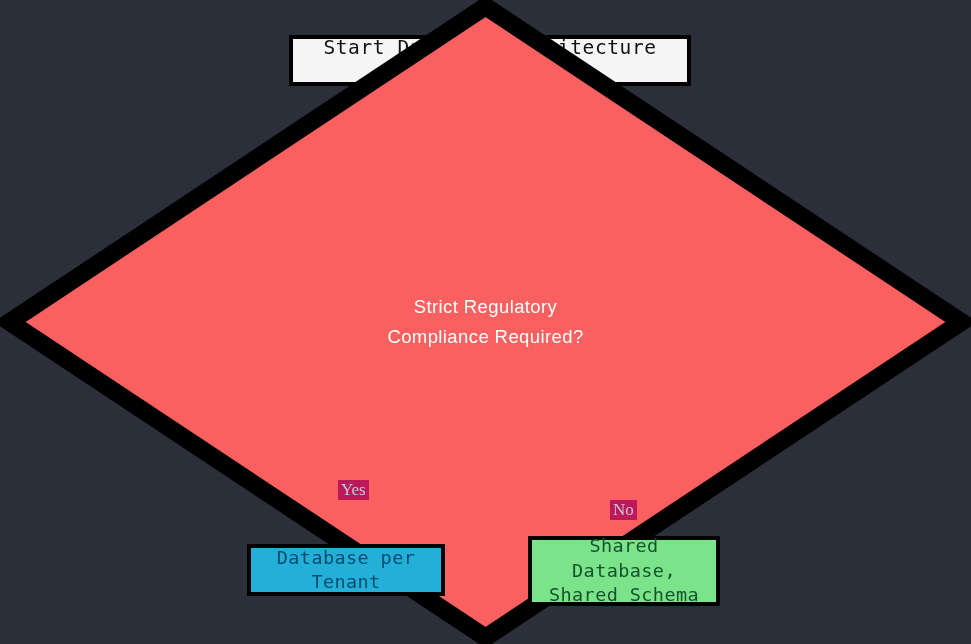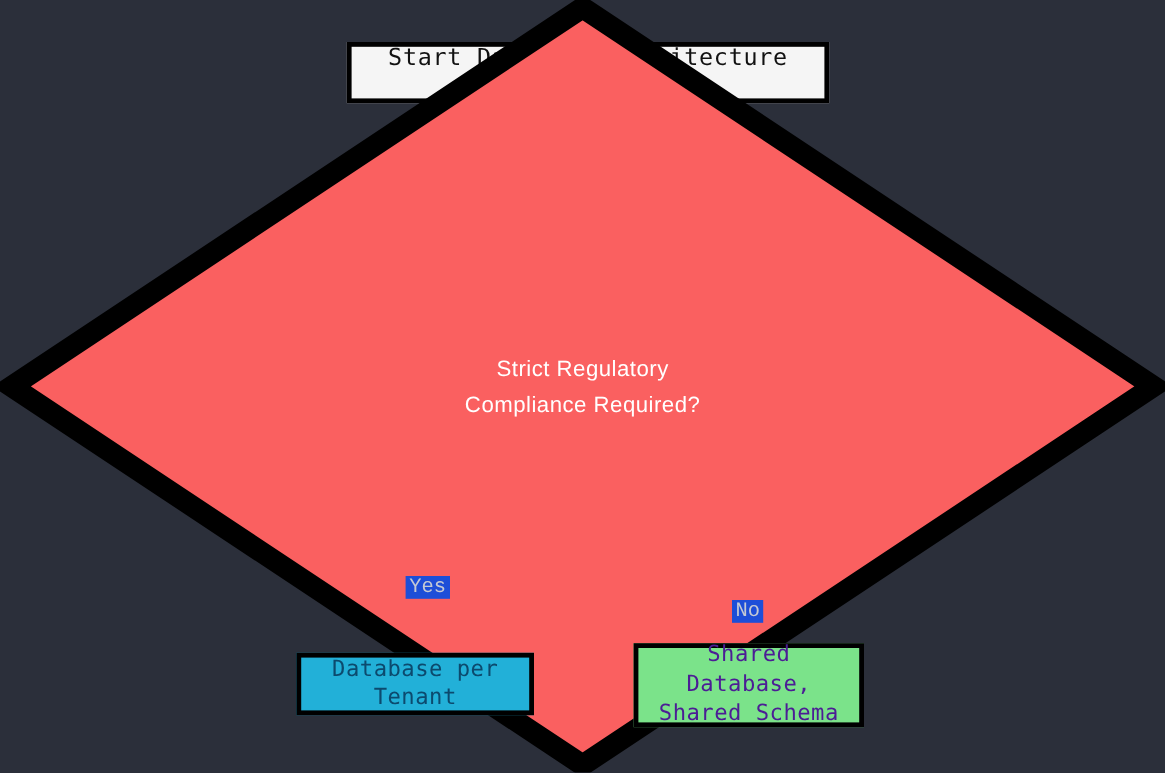--- a/index.html
+++ b/index.html
@@ -96,31 +96,31 @@
   }
 
   
   #node-shared-schema {
     left: 528px;
     top: 536px;
     width: 192px;
     height: 70px;
     background: #7be38a;
     border: 4px solid #000000;
-    color: #4c1d95;
+    color: #14532d;
     font-size: 18.5px;
     letter-spacing: 0.4px;
   }
 
   .edge-label {
     position: absolute;
-    font-family: Liberation Mono, monospace;
+    font-family: Liberation Serif, serif;
     font-size: 17px;
     color: #c4c9d4;
-    background: #1d4ed8;
+    background: #be185d;
     padding: 0 3px;
     white-space: nowrap;
     text-align: center;
   }
   #edge-label-yes { left: 338px; top: 480px; }
   #edge-label-no  { left: 610px; top: 480px; margin-top: 20px; }
 </style>
 </head>
 <body>
 

